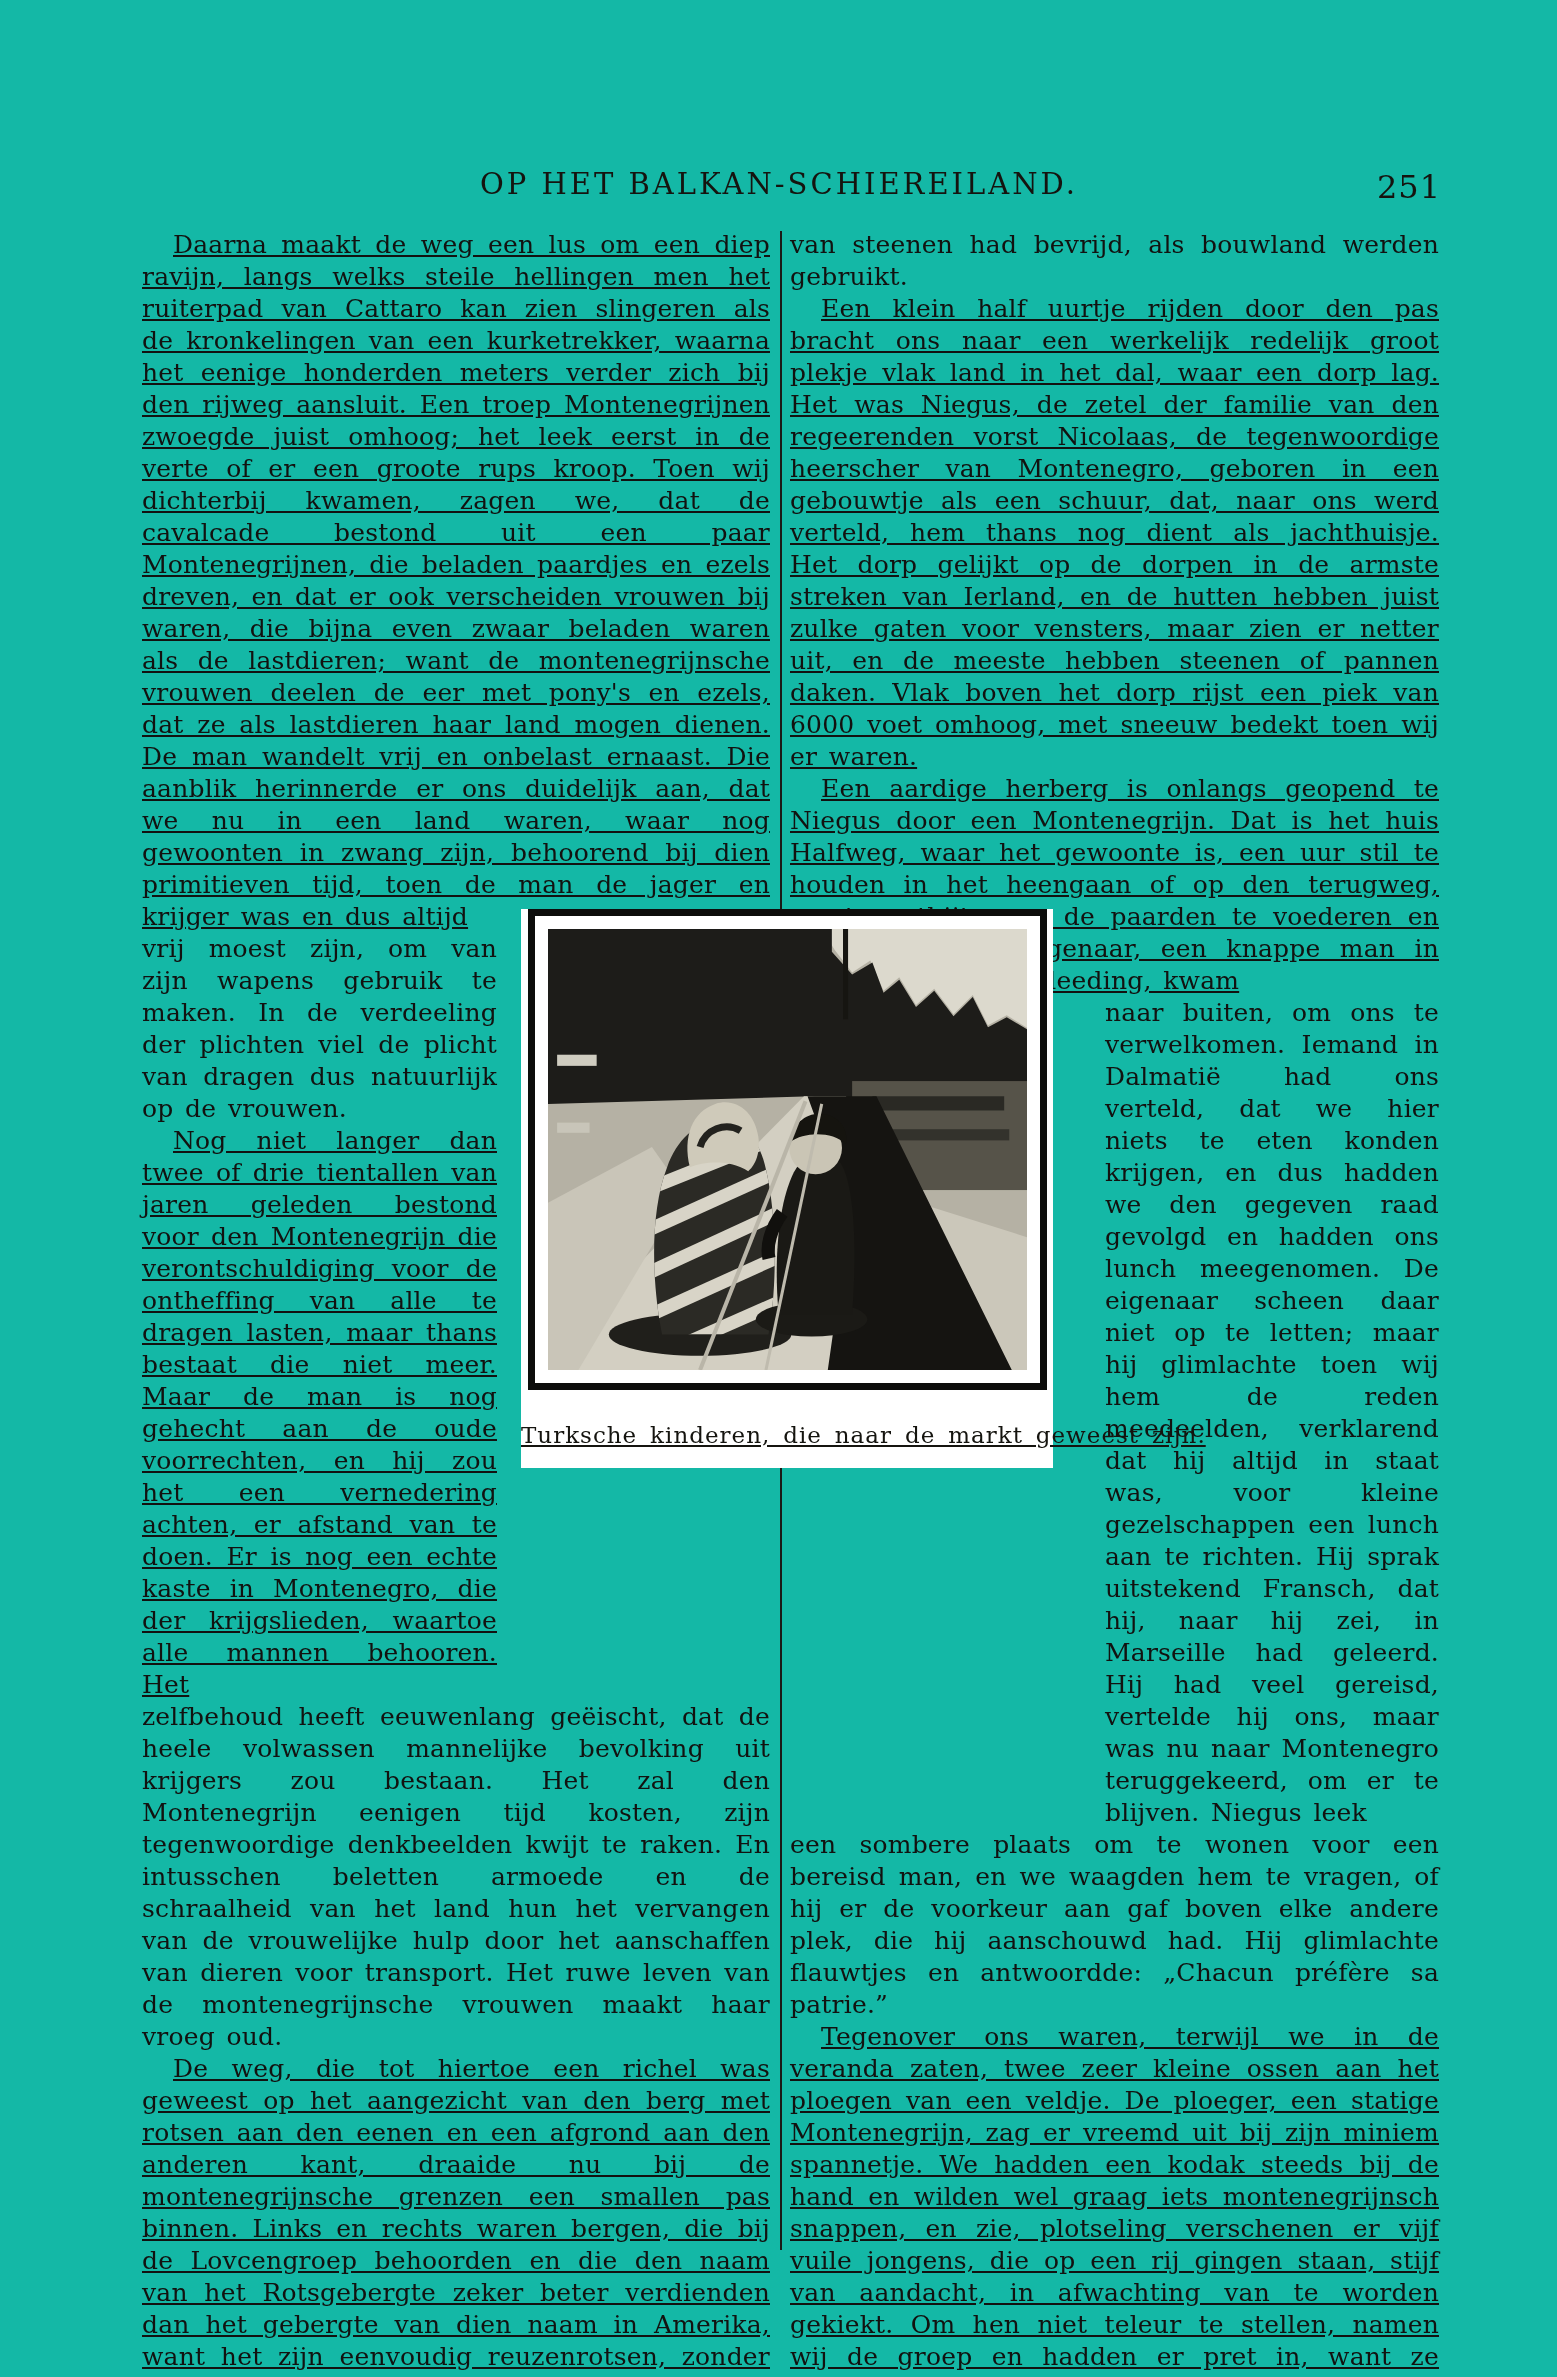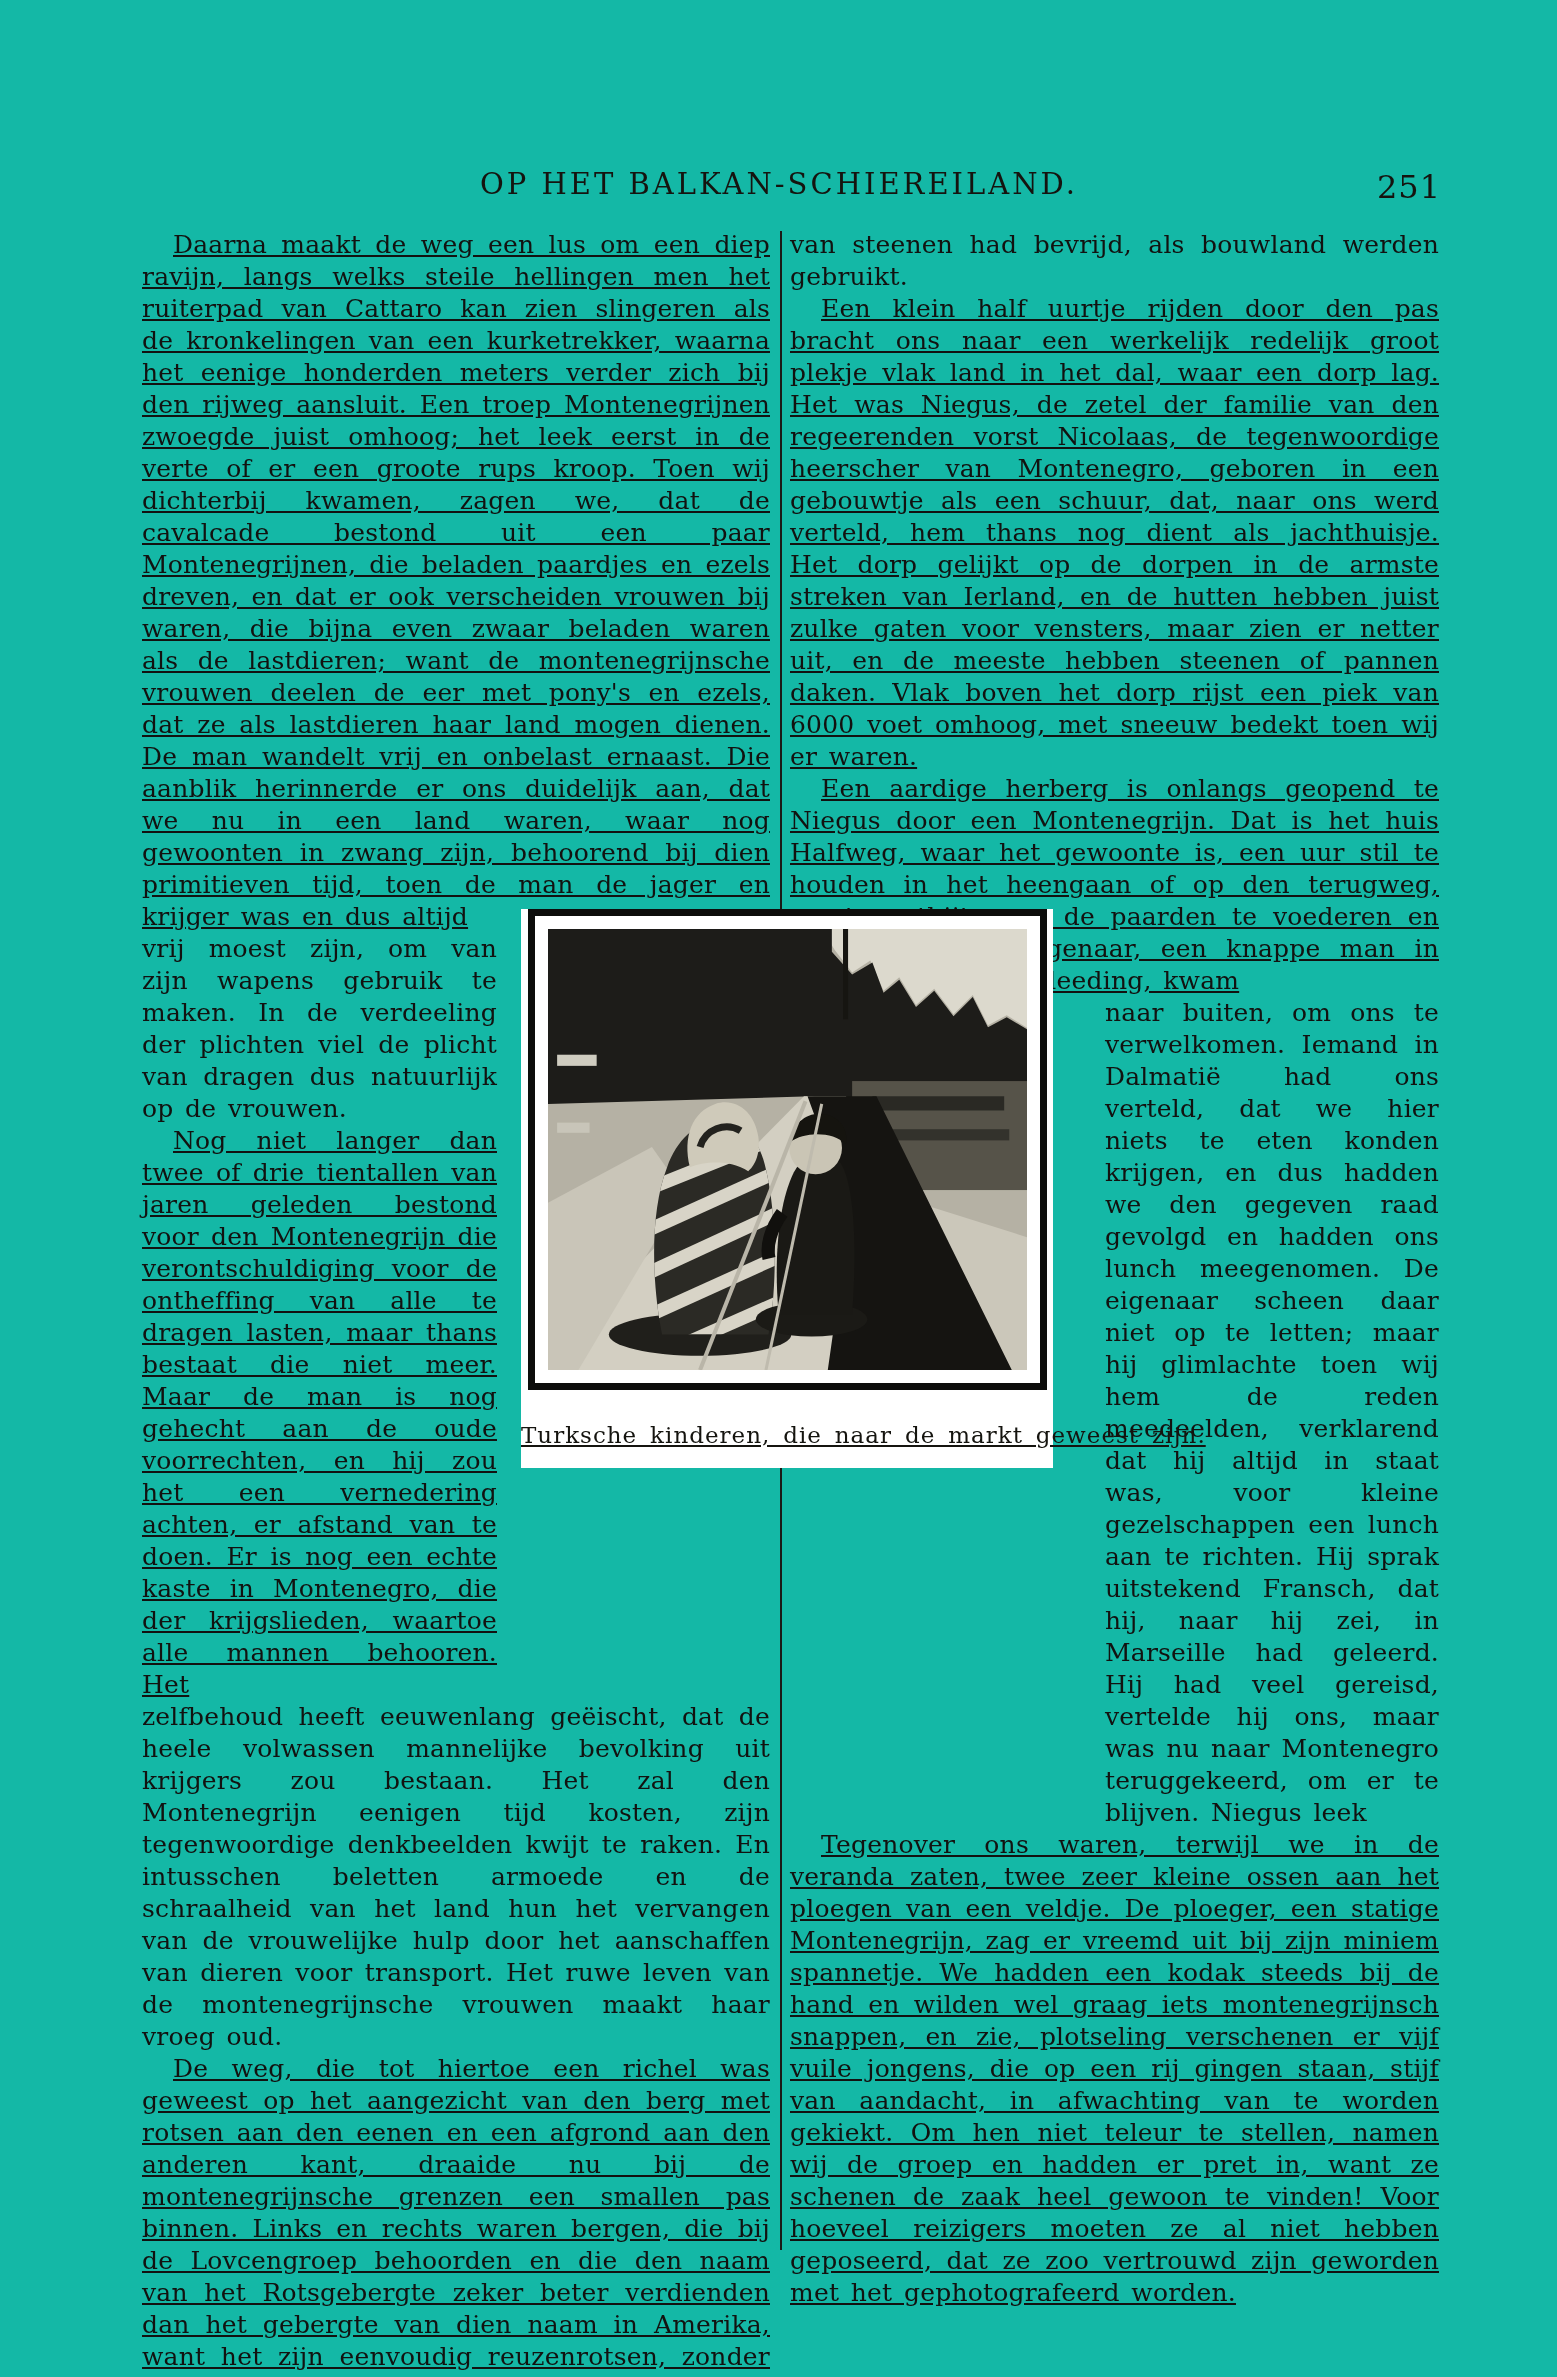--- a/index.html
+++ b/index.html
@@ -78,20 +78,21 @@
     <p class="indent">De weg, die tot hiertoe een richel was geweest op het aangezicht van den berg met rotsen aan den eenen en een afgrond aan den anderen kant, draaide nu bij de montenegrijnsche grenzen een smallen pas binnen. Links en rechts waren bergen, die bij de Lovcengroep behoorden en die den naam van het Rotsgebergte zeker beter verdienden dan het gebergte van dien naam in Amerika, want het zijn eenvoudig reuzenrotsen, zonder eenige aarde, behalve hier en daar in kloven, waar struiken en stompen van boomen een kommervol bestaan leiden. De pas leidde naar een steenachtig dal, waar kleine plekken, die men</p>
   </div>
 
   <div class="col col-right">
     <p>van steenen had bevrijd, als bouwland werden gebruikt.</p>
     <p class="indent">Een klein half uurtje rijden door den pas bracht ons naar een werkelijk redelijk groot plekje vlak land in het dal, waar een dorp lag. Het was Niegus, de zetel der familie van den regeerenden vorst Nicolaas, de tegenwoordige heerscher van Montenegro, geboren in een gebouwtje als een schuur, dat, naar ons werd verteld, hem thans nog dient als jachthuisje. Het dorp gelijkt op de dorpen in de armste streken van Ierland, en de hutten hebben juist zulke gaten voor vensters, maar zien er netter uit, en de meeste hebben steenen of pannen daken. Vlak boven het dorp rijst een piek van 6000 voet omhoog, met sneeuw bedekt toen wij er waren.</p>
     <p class="indent">Een aardige herberg is onlangs geopend te Niegus door een Montenegrijn. Dat is het huis Halfweg, waar het gewoonte is, een uur stil te houden in het heengaan of op den terugweg, om te ontbijten en de paarden te voederen en te drenken. De eigenaar, een knappe man in montenegrijnsche kleeding, kwam</p>
     <div class="narrow-right">
       <p>naar buiten, om ons te verwelkomen. Iemand in Dalmatië had ons verteld, dat we hier niets te eten konden krijgen, en dus hadden we den gegeven raad gevolgd en hadden ons lunch meegenomen. De eigenaar scheen daar niet op te letten; maar hij glimlachte toen wij hem de reden meedeelden, verklarend dat hij altijd in staat was, voor kleine gezelschappen een lunch aan te richten. Hij sprak uitstekend Fransch, dat hij, naar hij zei, in Marseille had geleerd. Hij had veel gereisd, vertelde hij ons, maar was nu naar Montenegro teruggekeerd, om er te blijven. Niegus leek</p>
     </div>
+    <p>een sombere plaats om te wonen voor een bereisd man, en we waagden hem te vragen, of hij er de voorkeur aan gaf boven elke andere plek, die hij aanschouwd had. Hij glimlachte flauwtjes en antwoordde: „Chacun préfère sa patrie.”</p>
     <p class="indent">Tegenover ons waren, terwijl we in de veranda zaten, twee zeer kleine ossen aan het ploegen van een veldje. De ploeger, een statige Montenegrijn, zag er vreemd uit bij zijn miniem spannetje. We hadden een kodak steeds bij de hand en wilden wel graag iets montenegrijnsch snappen, en zie, plotseling verschenen er vijf vuile jongens, die op een rij gingen staan, stijf van aandacht, in afwachting van te worden gekiekt. Om hen niet teleur te stellen, namen wij de groep en hadden er pret in, want ze schenen de zaak heel gewoon te vinden! Voor hoeveel reizigers moeten ze al niet hebben geposeerd, dat ze zoo vertrouwd zijn geworden met het gephotografeerd worden.</p>
 
   </div>
 
   <figure class="figure-block" style="margin:0;">
     <div class="photo-frame">
       <svg viewBox="0 0 945 870" preserveAspectRatio="none" aria-hidden="true">
 
         <rect x="0" y="0" width="945" height="870" fill="#b5b1a4"></rect>
 

